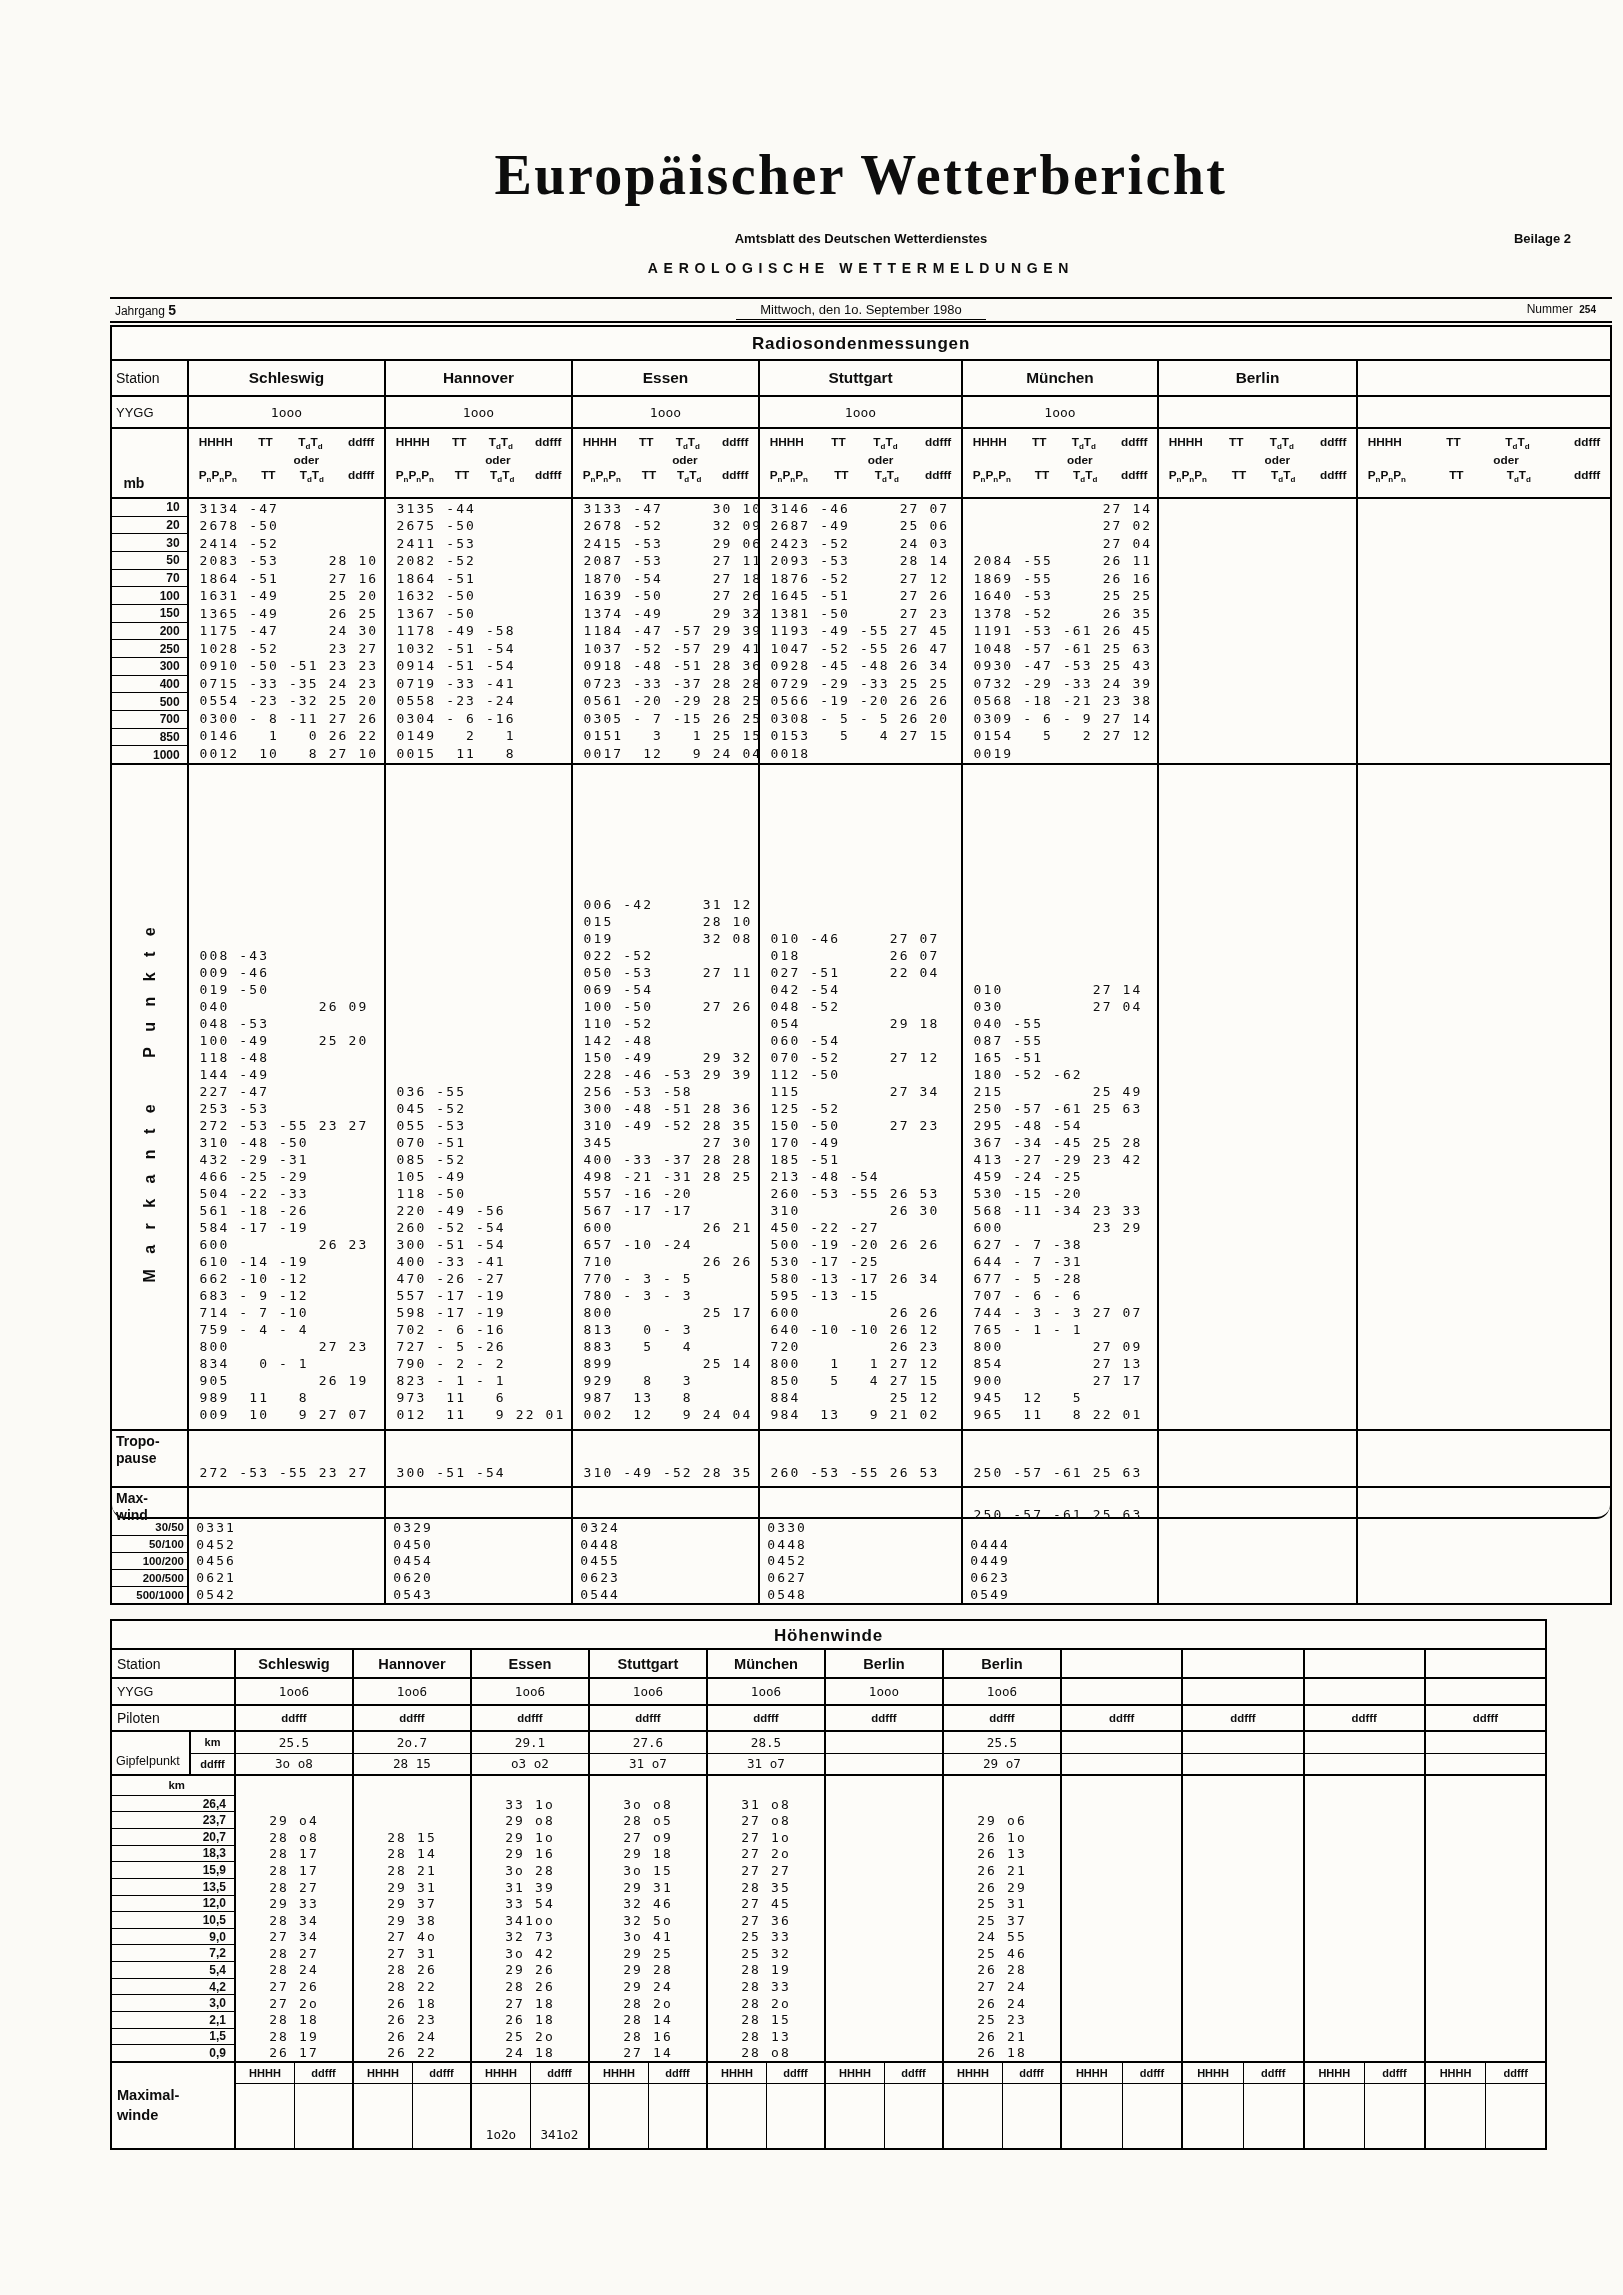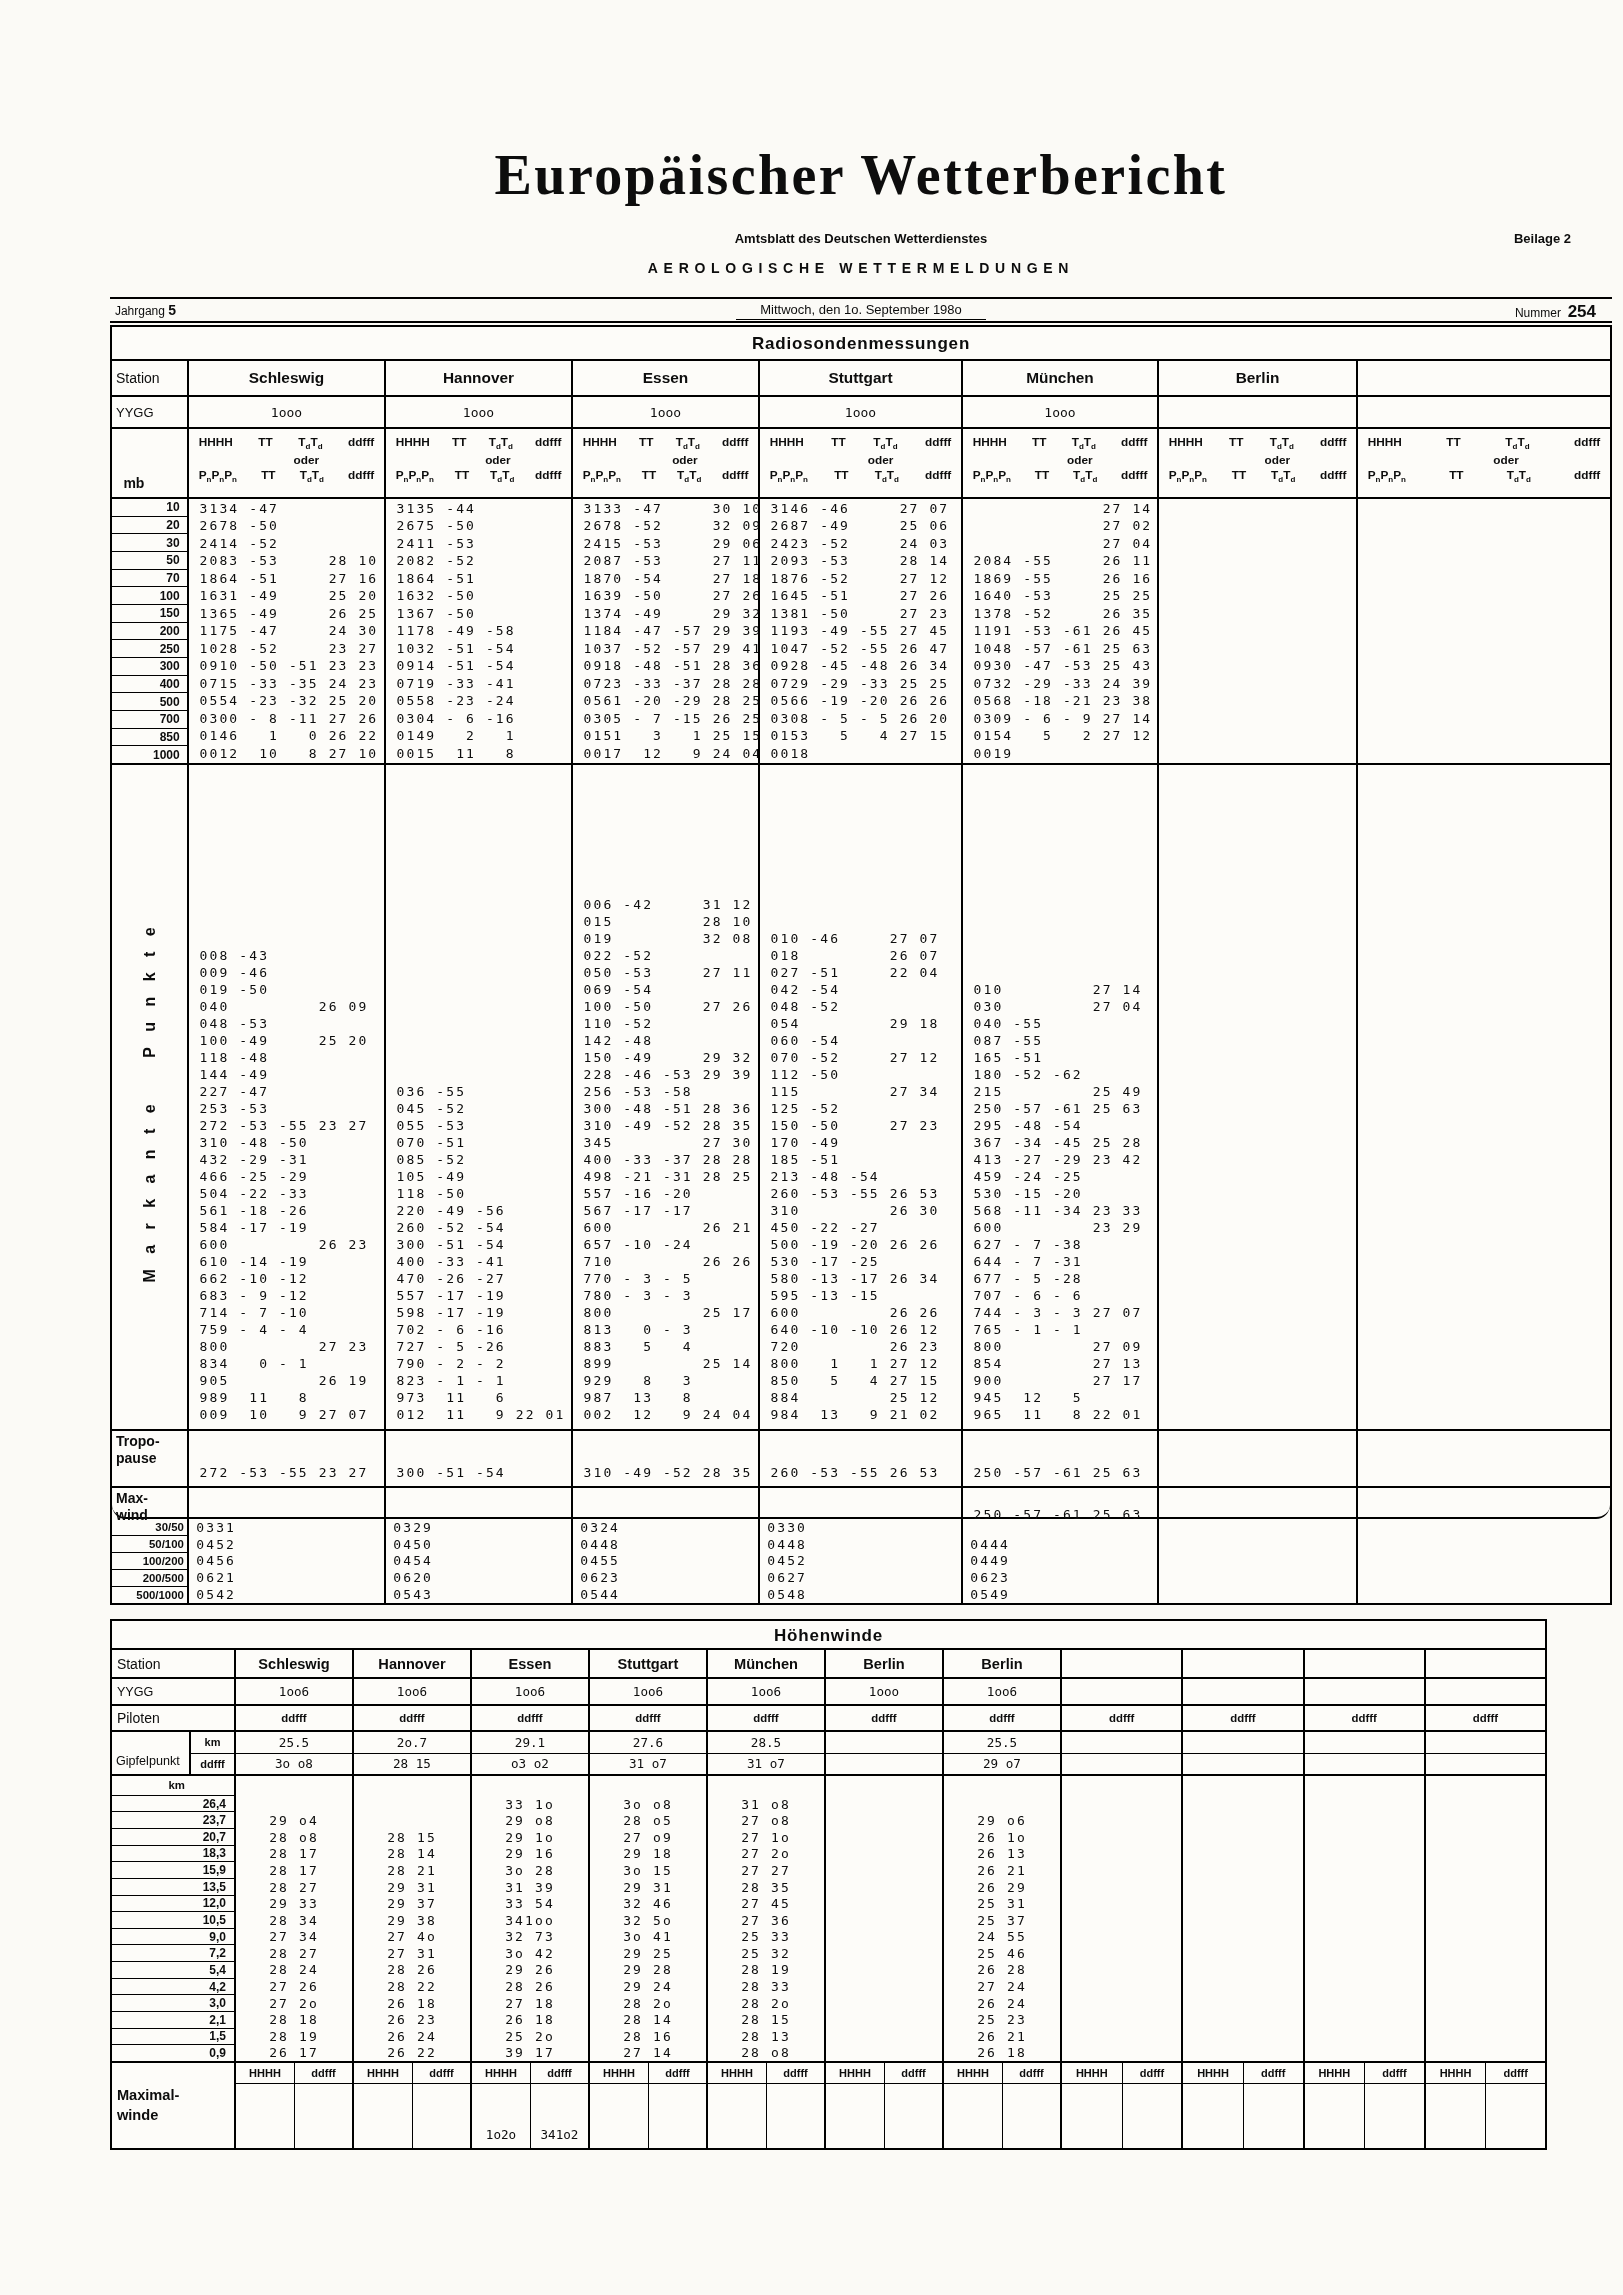--- a/index.html
+++ b/index.html
@@ -14,21 +14,21 @@
   .m-section{position:absolute;top:260px;left:110px;width:1502px;text-align:center;
              font-weight:bold;font-size:14px;letter-spacing:5.7px;}
   .rule{position:absolute;left:110px;width:1502px;height:2.4px;background:#000;}
   .rule-a{top:297px}.rule-b{top:321px}
   .issue{position:absolute;top:300px;left:110px;width:1502px;height:21px;font-size:12px;}
   .issue .jg{position:absolute;left:4.9px;top:1.6px;}
   .issue .jg b{font-size:14px;}
   .issue .dt{position:absolute;left:0;right:0;top:1.6px;text-align:center;}
   .issue .dt span{border-bottom:1.6px solid #000;padding:0 24px 2.4px 24px;font-size:13px;}
   .issue .nr{position:absolute;right:16px;top:1.6px;}
-  .issue .nr b{font-size:17px;}
+  .issue .nr b{font-size:10px;}
   
   .gtab{position:absolute;background:#fdfcf9;border:2.4px solid #000;box-sizing:border-box;
         display:flex;flex-direction:column;}
   .blk{display:grid;box-sizing:border-box;border-bottom:2.4px solid #000;}
   .blk:last-child{border-bottom:none;}
   .cell{box-sizing:border-box;border-left:2px solid #000;min-width:0;position:relative;}
   .cell:first-child{border-left:none;}
   .ttl{display:block;text-align:center;font-weight:bold;font-size:17px;letter-spacing:0.8px;}
   .mono{font-family:"DejaVu Sans Mono","Liberation Mono",monospace;}
   .ln{white-space:pre;font-family:"DejaVu Sans Mono","Liberation Mono",monospace;
@@ -830,21 +830,21 @@
           <div class="ln">31 39</div>
           <div class="ln">33 54</div>
           <div class="ln">341oo</div>
           <div class="ln">32 73</div>
           <div class="ln">3o 42</div>
           <div class="ln">29 26</div>
           <div class="ln">28 26</div>
           <div class="ln">27 18</div>
           <div class="ln">26 18</div>
           <div class="ln">25 2o</div>
-          <div class="ln">39 17</div>
+          <div class="ln">24 18</div>
         </div>
         <div class="cell km-col">
           <div class="ln">3o o8</div>
           <div class="ln">28 o5</div>
           <div class="ln">27 o9</div>
           <div class="ln">29 18</div>
           <div class="ln">3o 15</div>
           <div class="ln">29 31</div>
           <div class="ln">32 46</div>
           <div class="ln">32 5o</div>

